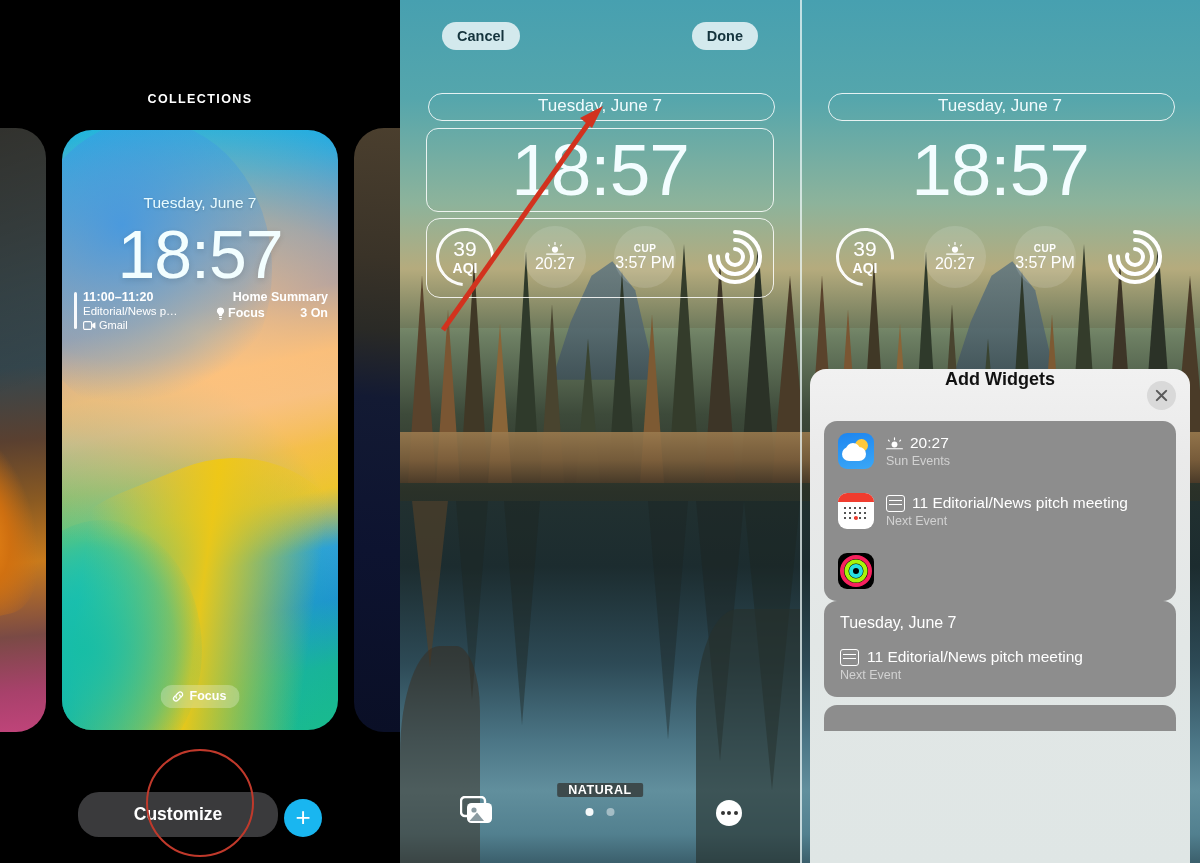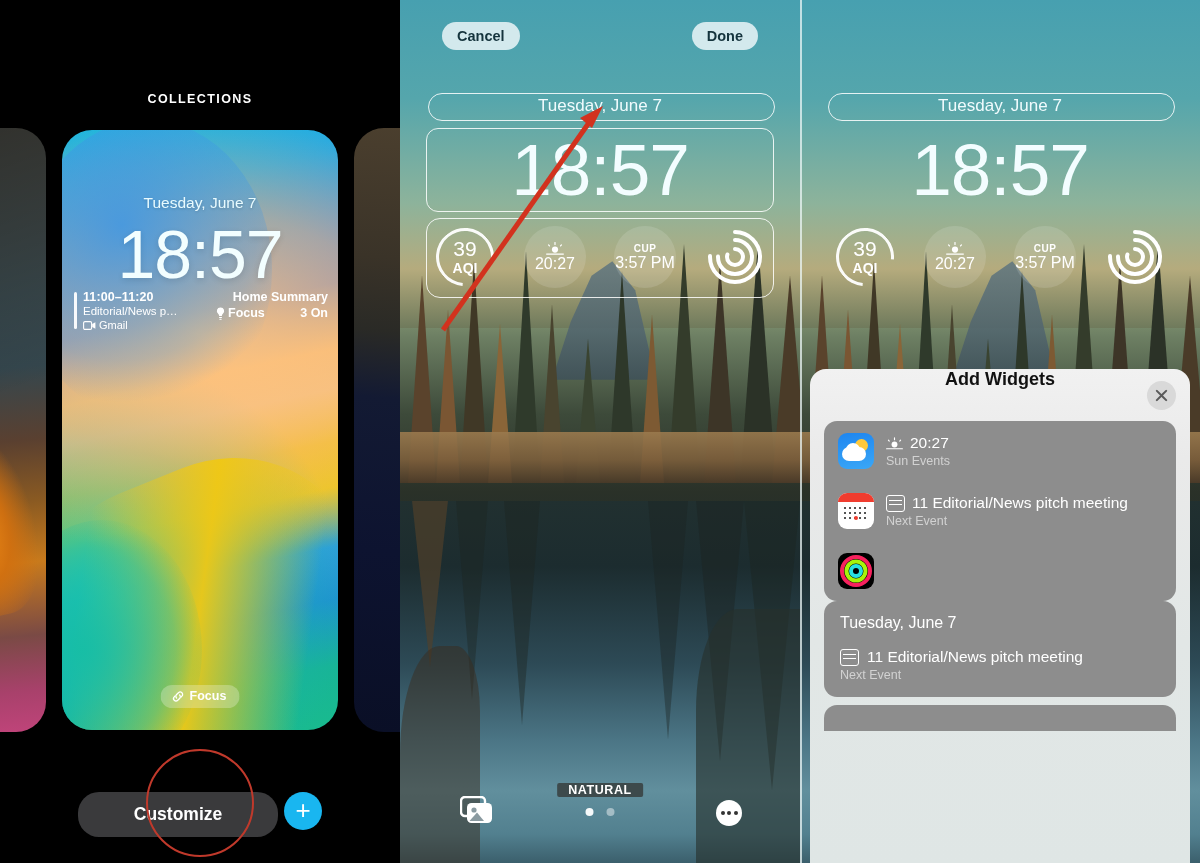--- a/index.html
+++ b/index.html
@@ -95,21 +95,21 @@
   .home-right { color:#fff; font-size:12.5px; font-weight:bold; }
 
   .focus-pill {
     position:absolute; bottom:22px; left:50%; transform:translateX(-50%);
     background:rgba(255,255,255,.26); backdrop-filter:blur(6px);
     border-radius:14px; padding:4px 13px 5px 11px;
     color:#fff; font-size:12.5px; font-weight:600;
     display:flex; align-items:center; gap:5px;
   }
 
-  .bottom-bar { position:absolute; bottom:26px; left:0; right:0; display:flex; align-items:flex-start; justify-content:center; gap:6px; }
+  .bottom-bar { position:absolute; bottom:26px; left:0; right:0; display:flex; align-items:flex-end; justify-content:center; gap:6px; }
   .customize-btn {
     background:#3a3a3c; color:#fff; border:none;
     border-radius:21px; width:200px; height:45px;
     font-size:17.5px; font-weight:bold; font-family:inherit; cursor:pointer;
   }
   .plus-btn {
     width:38px; height:38px; border-radius:50%; background:#19b6f0; border:none;
     color:#fff; font-size:26px; line-height:1; font-weight:300; cursor:pointer;
     display:flex; align-items:center; justify-content:center; padding-bottom:3px;
   }

